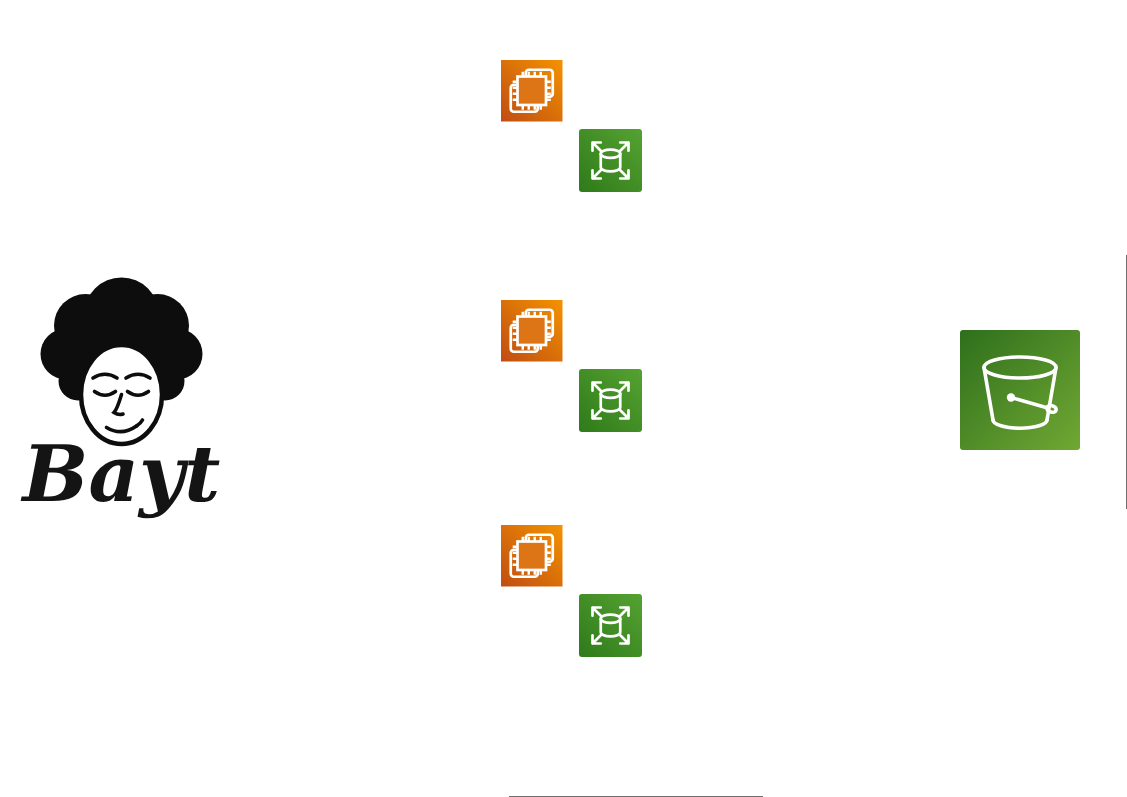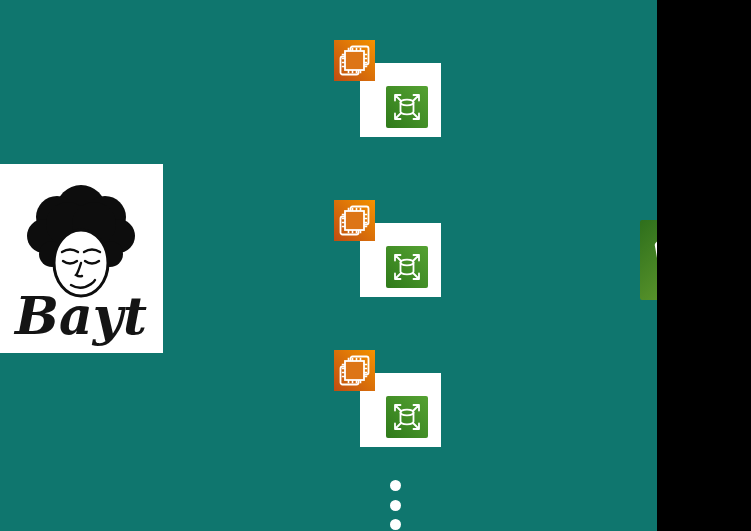--- a/index.html
+++ b/index.html
@@ -1,16 +1,16 @@
 <!DOCTYPE html>
 <html style="--ec2-a: #bf4d12; --ec2-b: #f49200; --es-a: #2f7a1a; --es-b: #55a232; --s3-a: #2e6f1c; --s3-b: #71a833; --card-bg: #ffffff; --dot: #ffffff;"><head>
 <meta charset="utf-8">
 <style>
   html,body{margin:0;padding:0;background:#000;}
-  .canvas{position:relative;width:657px;height:531px;background:#0f766e;overflow:hidden;
+  .canvas{position:relative;width:751px;height:531px;background:#ffffff;overflow:hidden;
           font-family:"DejaVu Sans",sans-serif;}
   .abs{position:absolute;}
 
   
   .logo-card{left:0;top:164px;width:163px;height:189px;background:#fff;}
   .logo-card svg{display:block;width:100%;height:100%;}
 
   
   .group{width:108px;height:98px;}
   .g1{left:334px;top:40px;}

